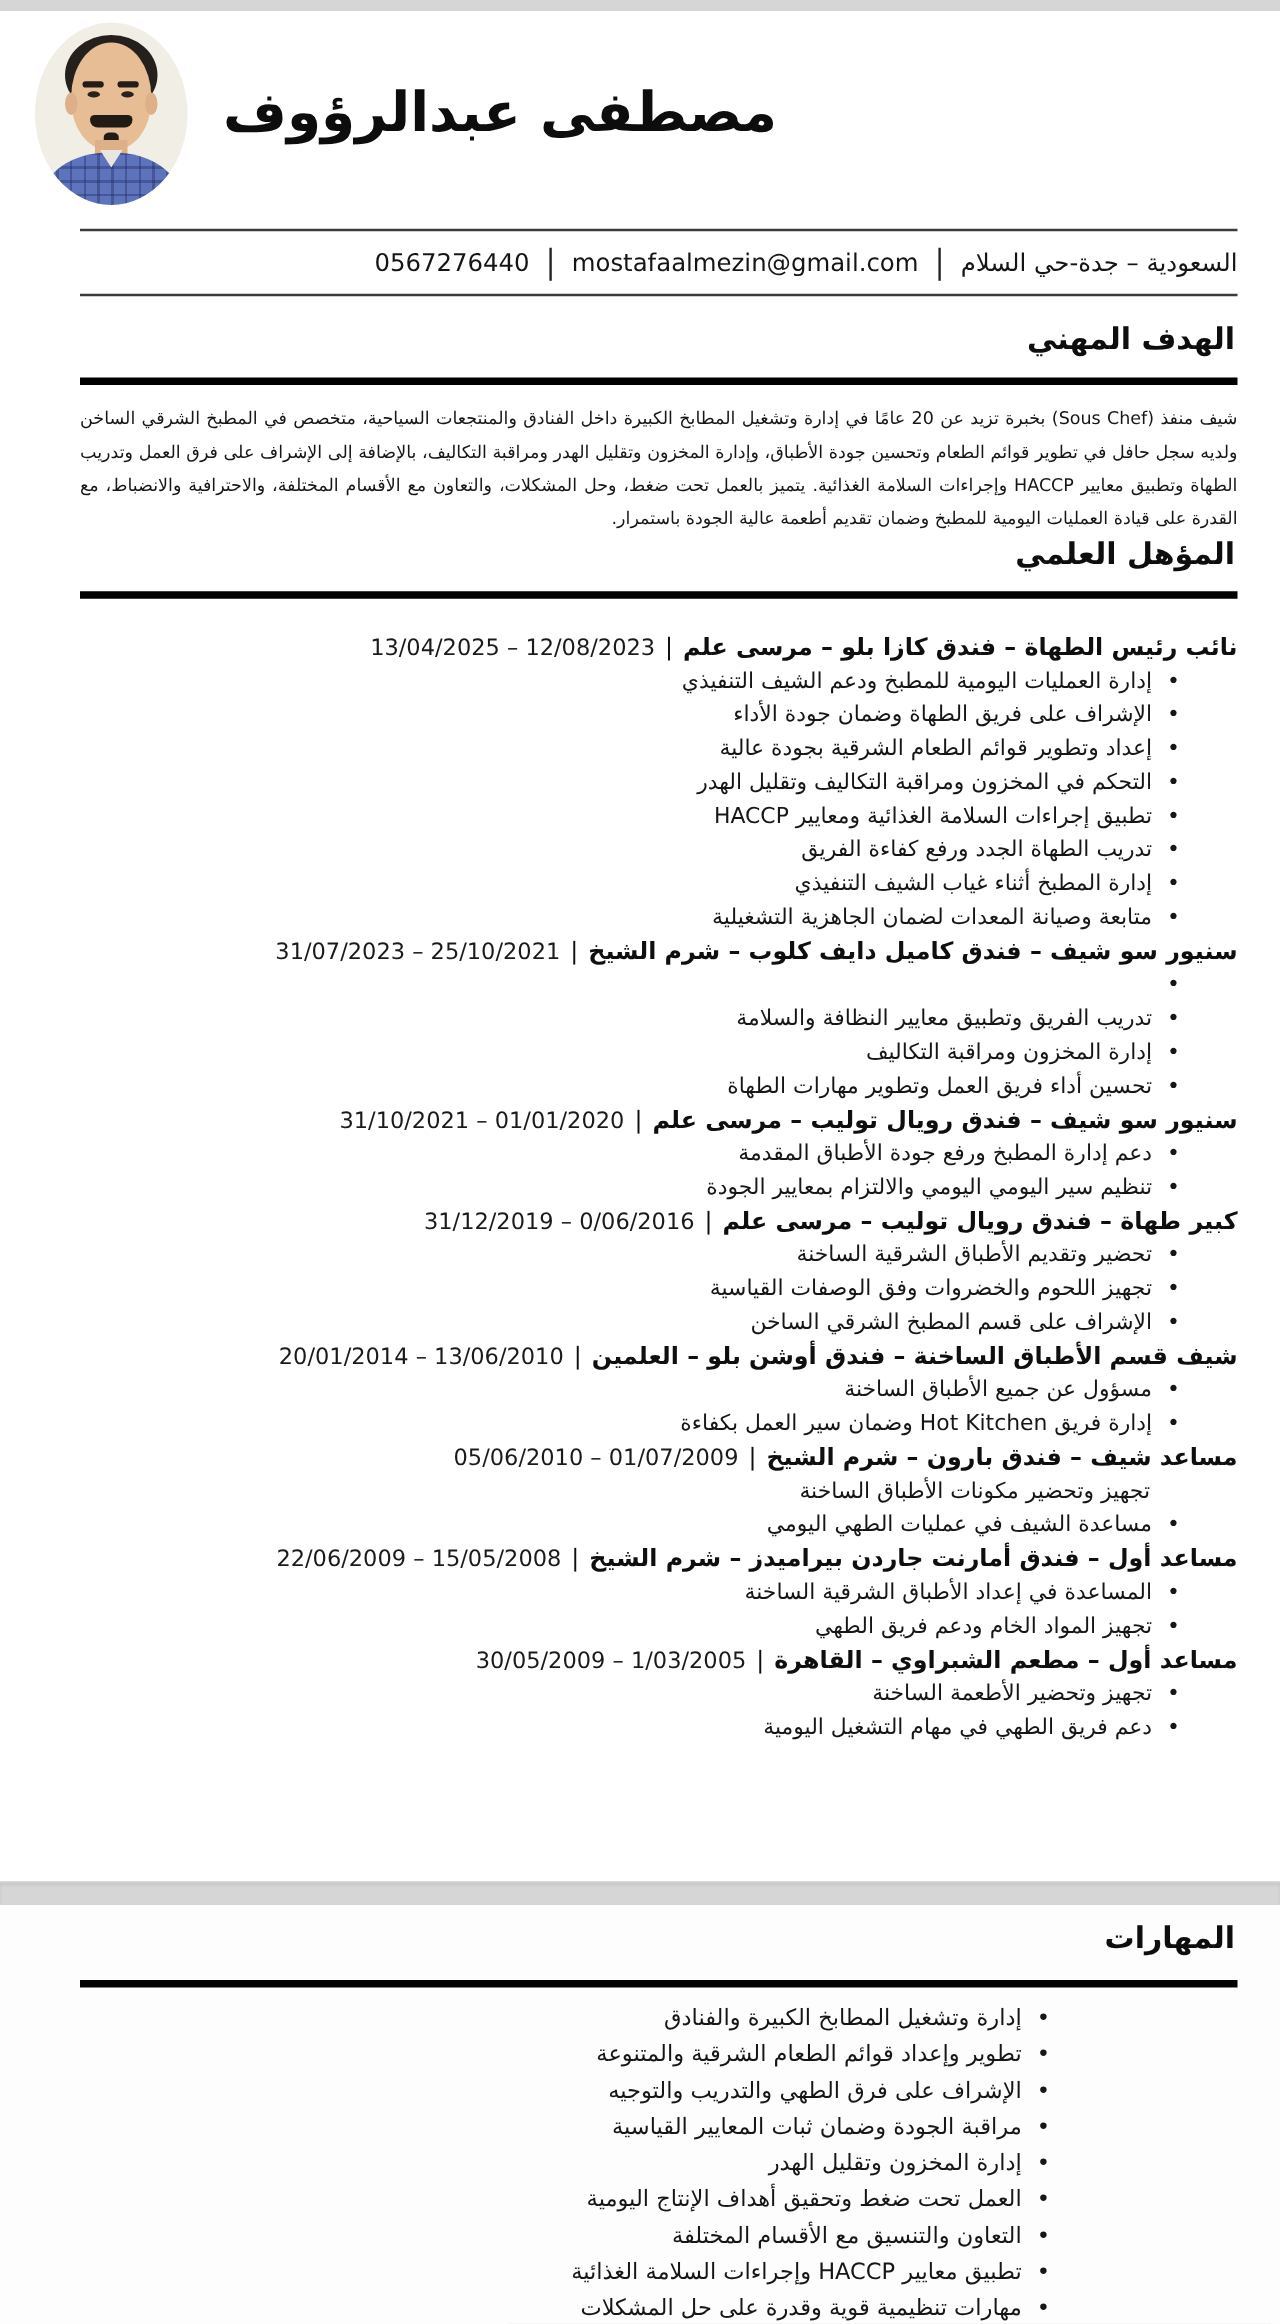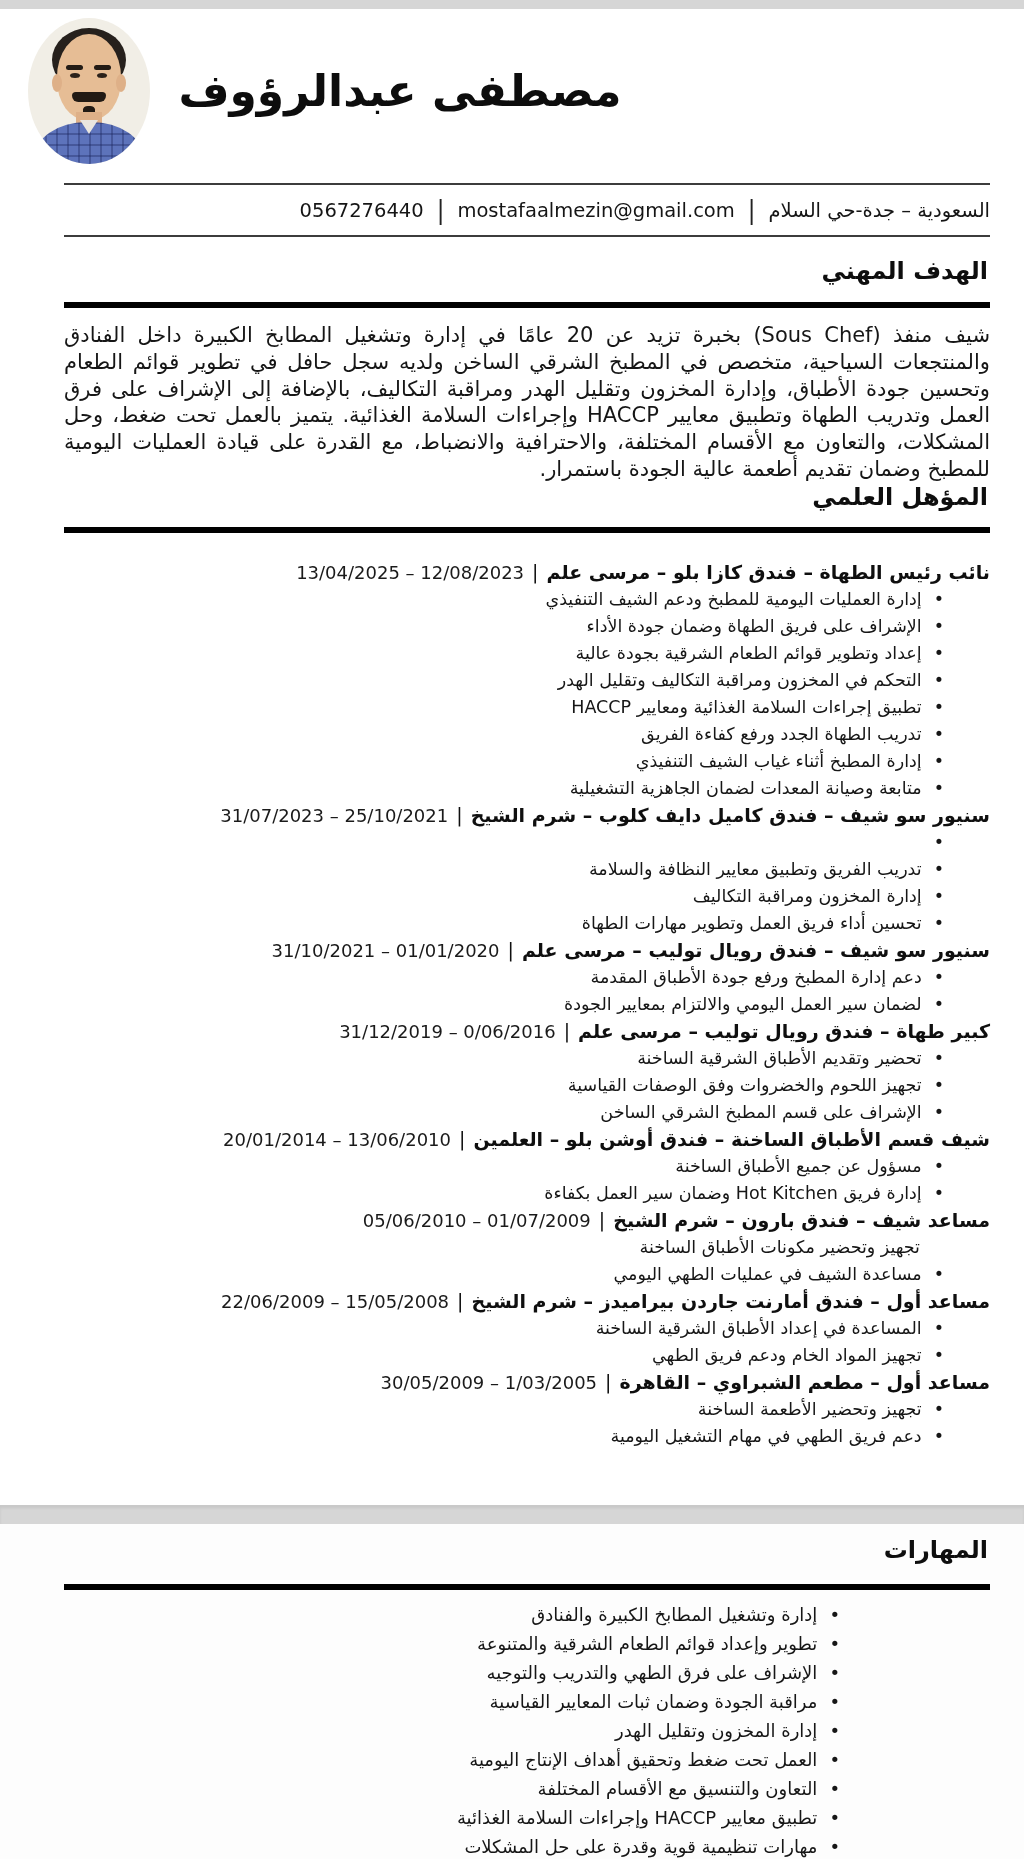--- a/index.html
+++ b/index.html
@@ -56,21 +56,21 @@
 
   h2.section {
     margin:0; font-size:24px; font-weight:700; color:#0e0e0e;
     border-bottom:6px solid #000000;
   }
   .objective-h  { padding:20px 2px 17px 0; }
   .experience-h { margin-top:16px; padding:0 2px 16px 0; }
   .skills-h     { padding:12px 2px 20px 0; }
 
   .objective-text {
-    margin:14px 0 0 0; font-size:21px; line-height:26.8px;
+    margin:14px 0 0 0; font-size:14px; line-height:26.8px;
     text-align:justify; color:#161616;
   }
 
   .jobs { margin-top:26px; }
   .job-title { font-size:19px; font-weight:700; line-height:27px; color:#0f0f0f; }
   .job-title .dv { font-weight:400; padding:0 8px; }
   .job-dates { font-weight:400; font-size:18px; color:#1a1a1a; }
   ul.bullets { list-style:none; margin:0; padding:0 46px 0 0; }
   ul.bullets li { display:flex; gap:12px; font-size:17.5px; line-height:27px; color:#161616; }
   ul.bullets .dot { flex:0 0 auto; }
@@ -181,21 +181,21 @@
           </div>
           <div class="job">
             <div class="job-title"><span class="job-name">سنيور سو شيف – فندق رويال توليب – مرسى علم</span><span class="dv">|</span><span class="job-dates">01/01/2020 – 31/10/2021</span></div>
             <ul class="bullets">
               <li>
                 <span class="dot">•</span>
                 <span class="txt">دعم إدارة المطبخ ورفع جودة الأطباق المقدمة</span>
               </li>
               <li>
                 <span class="dot">•</span>
-                <span class="txt">لضمان سير العمل اليومي والالتزام بمعايير الجودة</span>
+                <span class="txt">تنظيم سير اليومي اليومي والالتزام بمعايير الجودة</span>
               </li>
             </ul>
           </div>
           <div class="job">
             <div class="job-title"><span class="job-name">كبير طهاة – فندق رويال توليب – مرسى علم</span><span class="dv">|</span><span class="job-dates">0/06/2016 – 31/12/2019</span></div>
             <ul class="bullets">
               <li>
                 <span class="dot">•</span>
                 <span class="txt">تحضير وتقديم الأطباق الشرقية الساخنة</span>
               </li>

